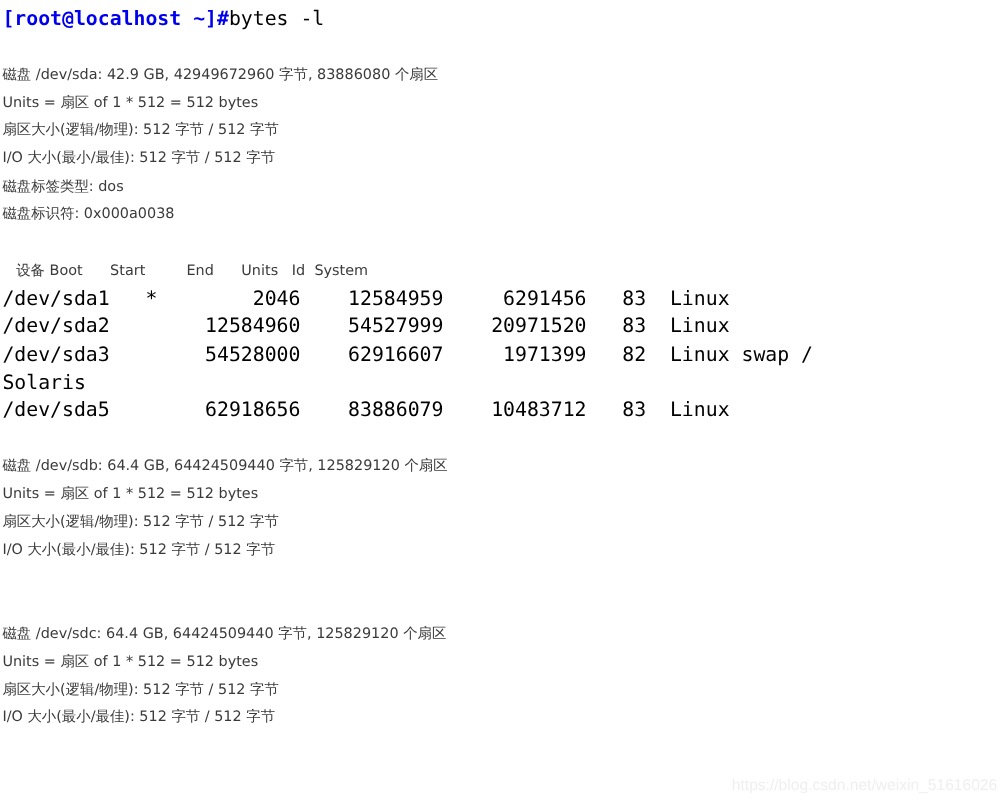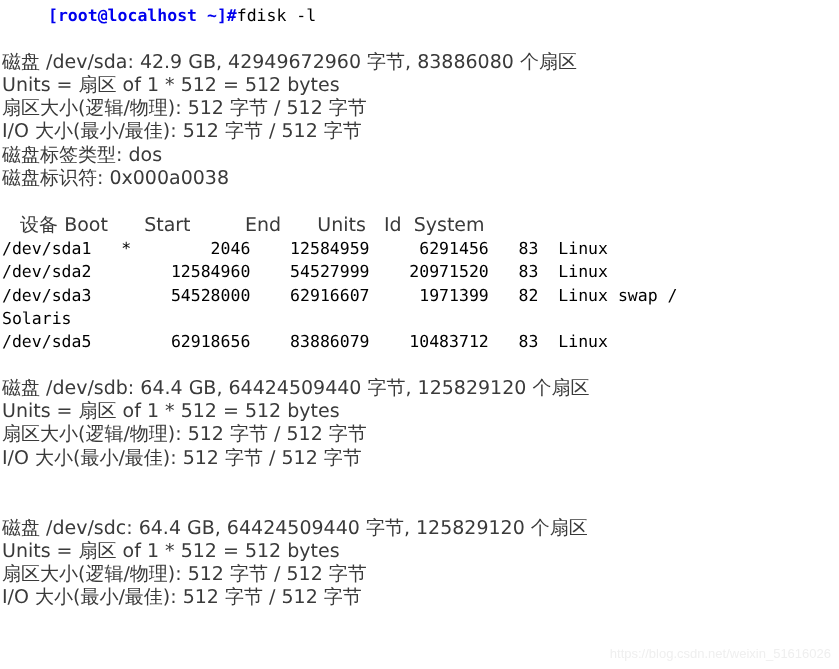--- a/index.html
+++ b/index.html
@@ -38,53 +38,52 @@
   }
 
   .line.blank {
     color: transparent;
   }
 
   
   .prompt {
     color: #0000ee;
     font-weight: bold;
-    margin-left: 46px;
   }
 
   
   .cmd {
     color: #000000;
     font-weight: normal;
   }
 
   
   .cjk {
     font-family: "DejaVu Sans", "Liberation Sans", sans-serif;
     color: #3a3a3a;
-    font-size: 19px;
+    font-size: 12px;
   }
 
   #watermark {
     position: absolute;
     right: 8px;
     bottom: 8px;
     font-family: "Liberation Sans", sans-serif;
     font-size: 13px;
     color: #efefef;
     white-space: pre;
     user-select: none;
   }
 </style>
 </head>
 <body>
 
 <div id="terminal">
 
-  <div class="line"><span class="prompt">[root@localhost ~]#</span><span class="cmd">fdisk -l</span></div>
+  <div class="line"><span class="prompt">[root@localhost ~]#</span><span class="cmd">bytes -l</span></div>
 
   <div class="line blank"> </div>
 
   <div class="line cjk">磁盘 /dev/sda: 42.9 GB, 42949672960 字节, 83886080 个扇区</div>
   <div class="line cjk">Units = 扇区 of 1 * 512 = 512 bytes</div>
   <div class="line cjk">扇区大小(逻辑/物理): 512 字节 / 512 字节</div>
   <div class="line cjk">I/O 大小(最小/最佳): 512 字节 / 512 字节</div>
   <div class="line cjk">磁盘标签类型: dos</div>
   <div class="line cjk">磁盘标识符: 0x000a0038</div>
 

